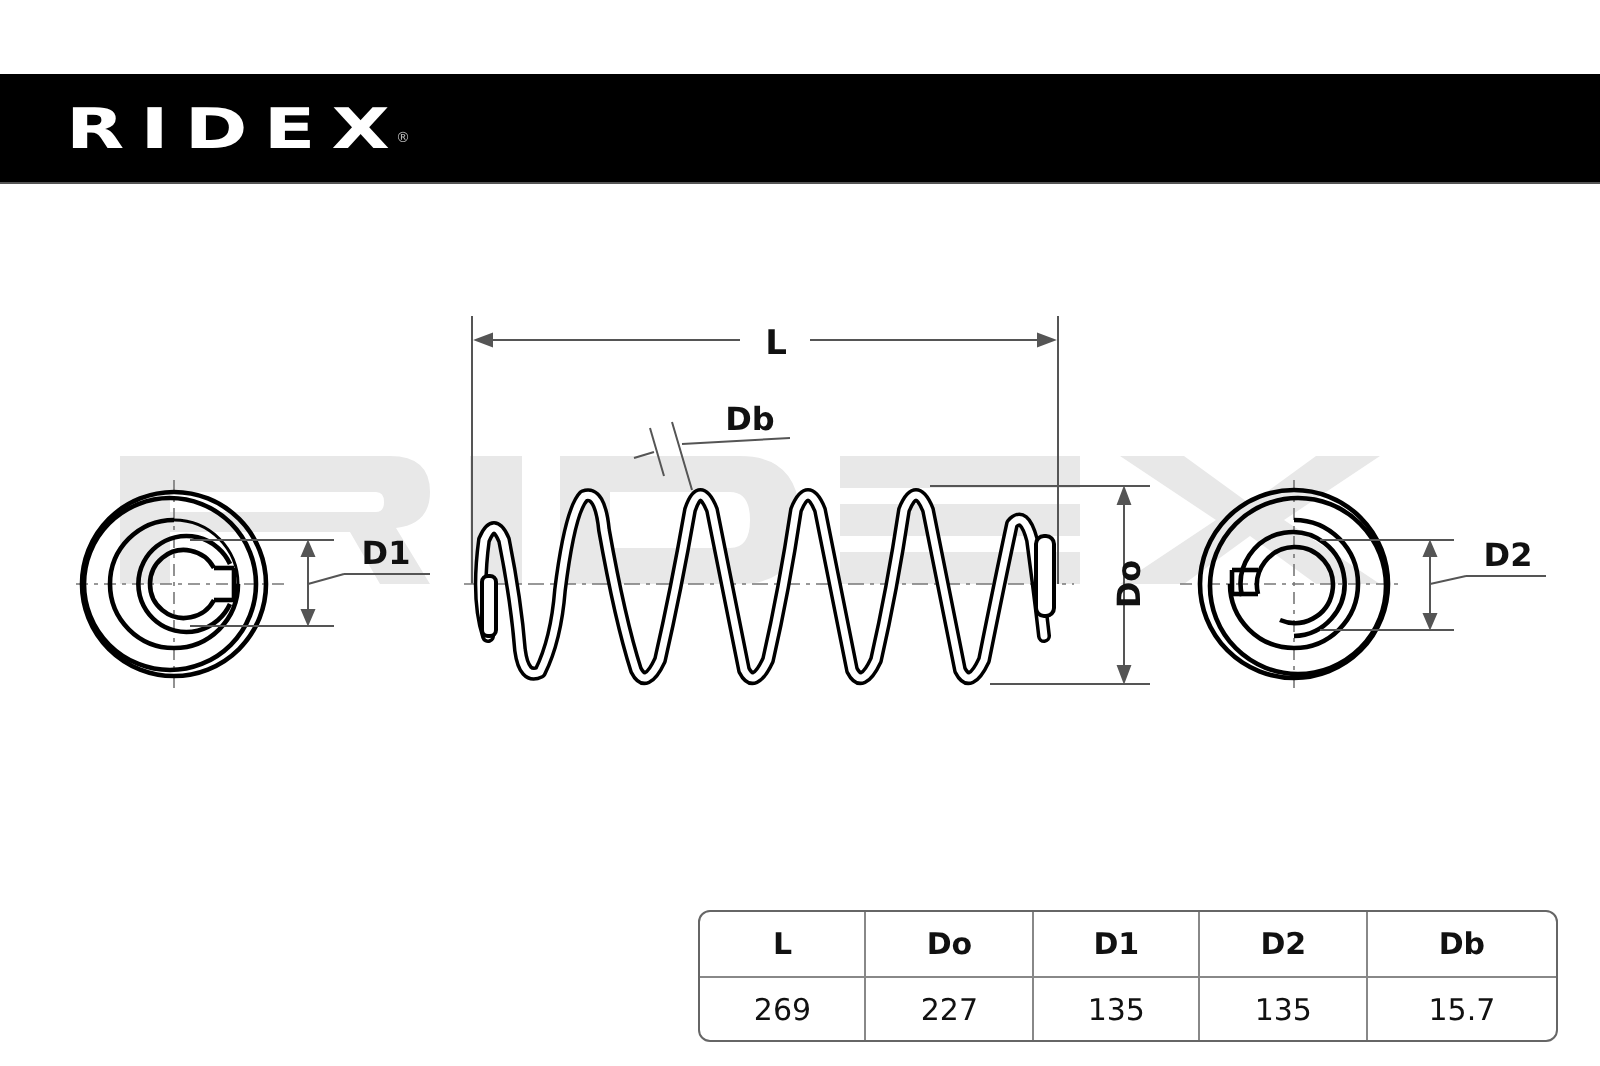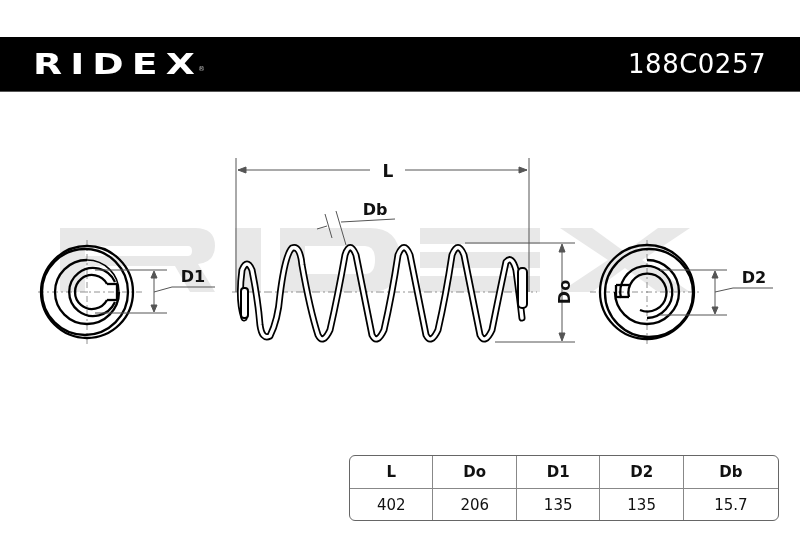--- a/index.html
+++ b/index.html
@@ -14,21 +14,20 @@
   .spec-table tr td:last-child, .spec-table tr th:last-child { border-right:none; }
   .spec-table th { font-weight:bold; font-size:15px; height:32px; border-bottom:1.5px solid #888; }
   .spec-table td { font-size:15px; height:31px; }
 </style>
 </head>
 <body>
 
 <div class="header">
   <div class="logo">RIDEX</div>
   <div class="logo-reg">®</div>
-  <div class="part-no">188C0257</div>
 </div>
 
 <svg class="drawing" viewBox="0 55 800 400" width="800" height="400">
 
   <g fill="#e8e8e8">
     <path d="M60 228 H195 Q215 228 215 246 Q215 262 198 264 L215 292 H190 L175 266 H85 V292 H60 Z M85 246 V256 H188 Q192 256 192 251 Q192 246 188 246 Z"></path>
     <rect x="235" y="228" width="26" height="64"></rect>
     <path d="M280 228 H370 Q400 228 400 260 Q400 292 370 292 H280 Z M305 246 V274 H365 Q375 274 375 260 Q375 246 365 246 Z"></path>
     <rect x="420" y="228" width="120" height="16"></rect>
     <rect x="420" y="252" width="120" height="16"></rect>
@@ -123,20 +122,20 @@
 <table class="spec-table">
   <tbody>
       <tr>
     <th>L</th>
     <th>Do</th>
     <th>D1</th>
     <th>D2</th>
     <th>Db</th>
   </tr>
   <tr>
-    <td>402</td>
-    <td>206</td>
+    <td>269</td>
+    <td>227</td>
     <td>135</td>
     <td>135</td>
     <td>15.7</td>
   </tr>
 </tbody>
   </table>
 
 </body></html>

